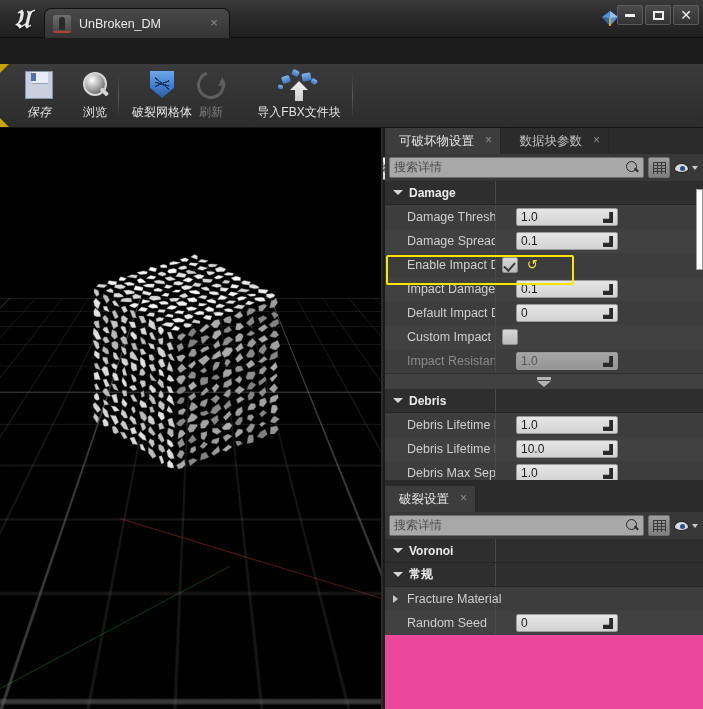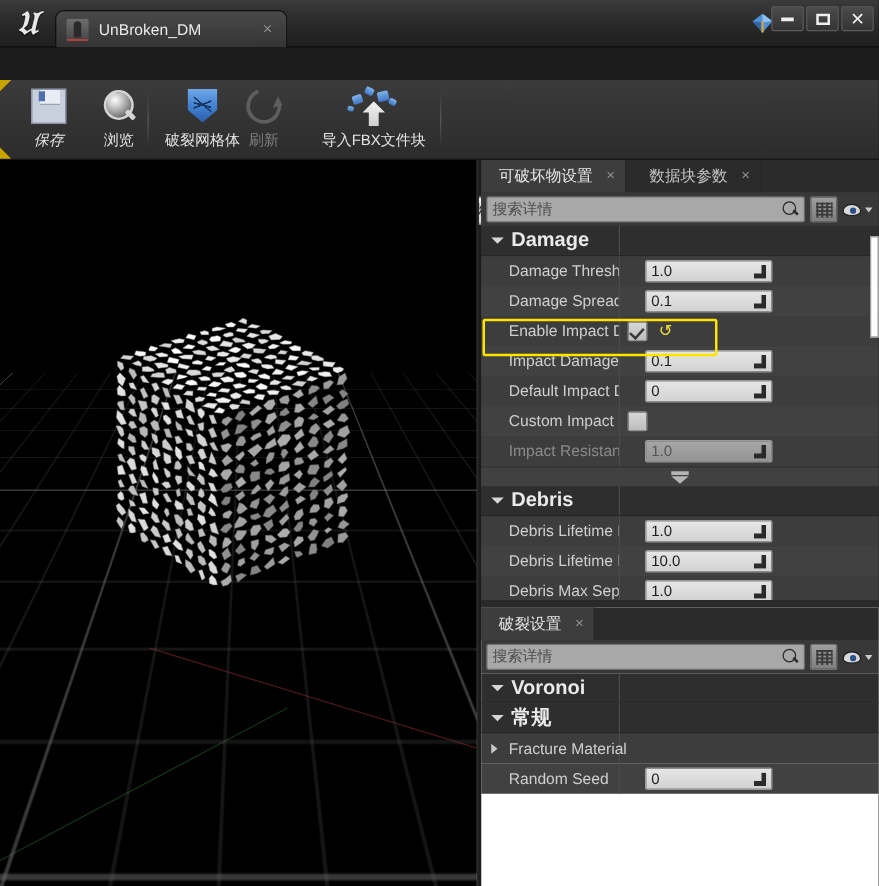--- a/index.html
+++ b/index.html
@@ -193,21 +193,21 @@
     background: rgba(150,40,40,0.55); transform: rotate(17deg); transform-origin: 0 0;
   }
   .axis-green {
     position: absolute; left: 0px; top: 560px; width: 260px; height: 1px;
     background: rgba(40,120,40,0.45); transform: rotate(-28deg); transform-origin: 0 0;
   }
   #chunks { position: absolute; left: 0; top: 0; width: 383px; height: 581px; }
 
   
   .panel-top { position: absolute; left: 385px; top: 128px; width: 318px; height: 358px; background: #383838; }
-  .panel-bot { position: absolute; left: 385px; top: 486px; width: 318px; height: 223px; background: #ffffff; }
+  .panel-bot { position: absolute; left: 385px; top: 486px; width: 318px; height: 223px; background: #ec4899; }
 
   .tabrow { position: relative; height: 26px; background: #2b2b2b; }
   .ptab {
     position: relative; display: inline-flex; align-items: center; height: 26px;
     padding: 0 26px 0 14px; background: #3d3d3d; color: #e6e6e6; font-size: 12.5px;
     border-right: 1px solid #262626;
   }
   .ptab.inactive { background: #2b2b2b; color: #c2c2c2; }
   .ptab .x { position: absolute; right: 8px; top: 6px; color: #8f8f8f; font-size: 12px; line-height: 12px; }
 
@@ -240,21 +240,21 @@
   .eye::after { content:""; position:absolute; left:4.5px; top:2px; width:5px; height:5px; border-radius:50%; background:#2c4f8a;}
   .eye-caret { margin-left: 3px; border-left: 3.5px solid transparent; border-right: 3.5px solid transparent; border-top: 4.5px solid #c9c9c9; }
 
   .proplist { position: relative; }
   .cat-row {
     position: relative; height: 24px; background: #2e2e2e;
     display: flex; align-items: center; border-bottom: 1px solid #262626;
   }
   .cat-row .tri { margin-left: 8px; margin-right: 6px; width: 0; height: 0;
     border-top: 5px solid #d6d6d6; border-left: 5px solid transparent; border-right: 5px solid transparent; }
-  .cat-row .cat-lbl { color: #eaeaea; font-size: 16px; font-weight: bold; }
+  .cat-row .cat-lbl { color: #eaeaea; font-size: 12px; font-weight: bold; }
   .cat-row .split { position: absolute; left: 110px; top: 0; bottom: 0; width: 1px; background: #4a4a4a; }
 
   .prop-row { position: relative; height: 24px; display: flex; align-items: center; background: #3d3d3d; }
   .prop-row.alt { background: #414141; }
   .prop-row .split { position: absolute; left: 110px; top: 0; bottom: 0; width: 1px; background: #4a4a4a; }
   .prop-lbl {
     position: absolute; left: 22px; width: 88px; overflow: hidden; white-space: nowrap;
     color: #cfcfcf; font-size: 12.5px;
   }
   .prop-lbl.dim { color: #8a8a8a; }

